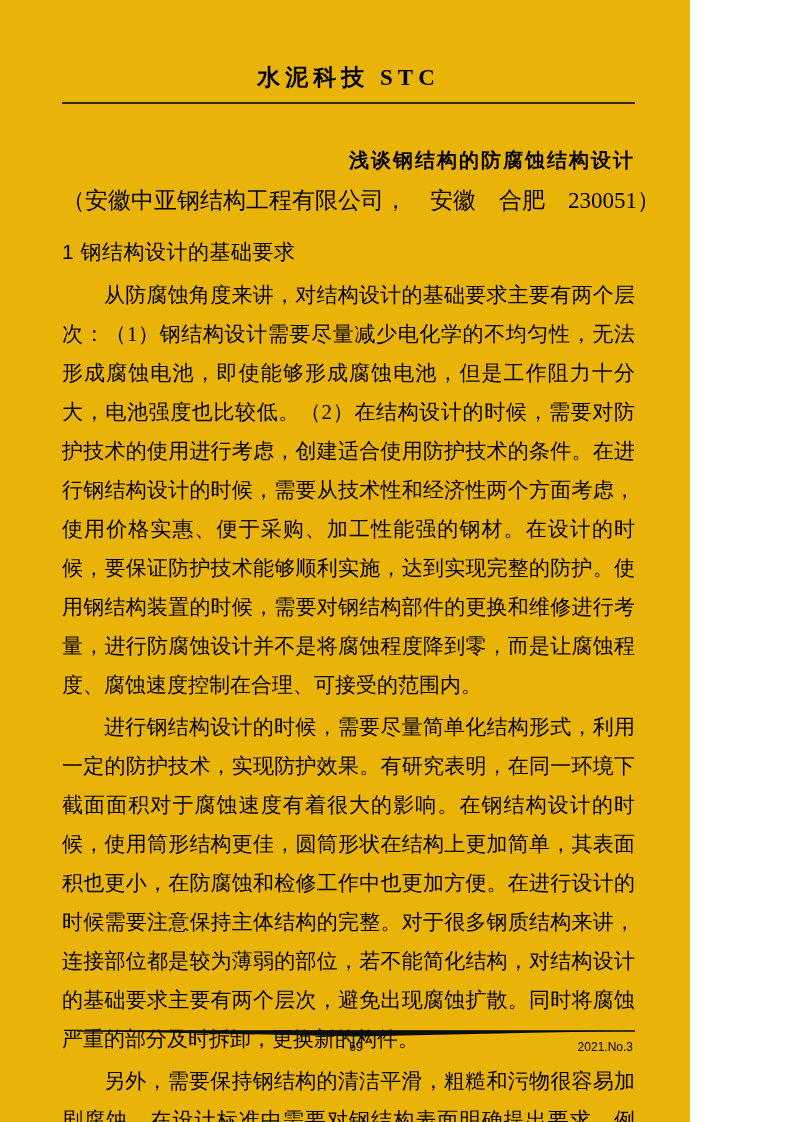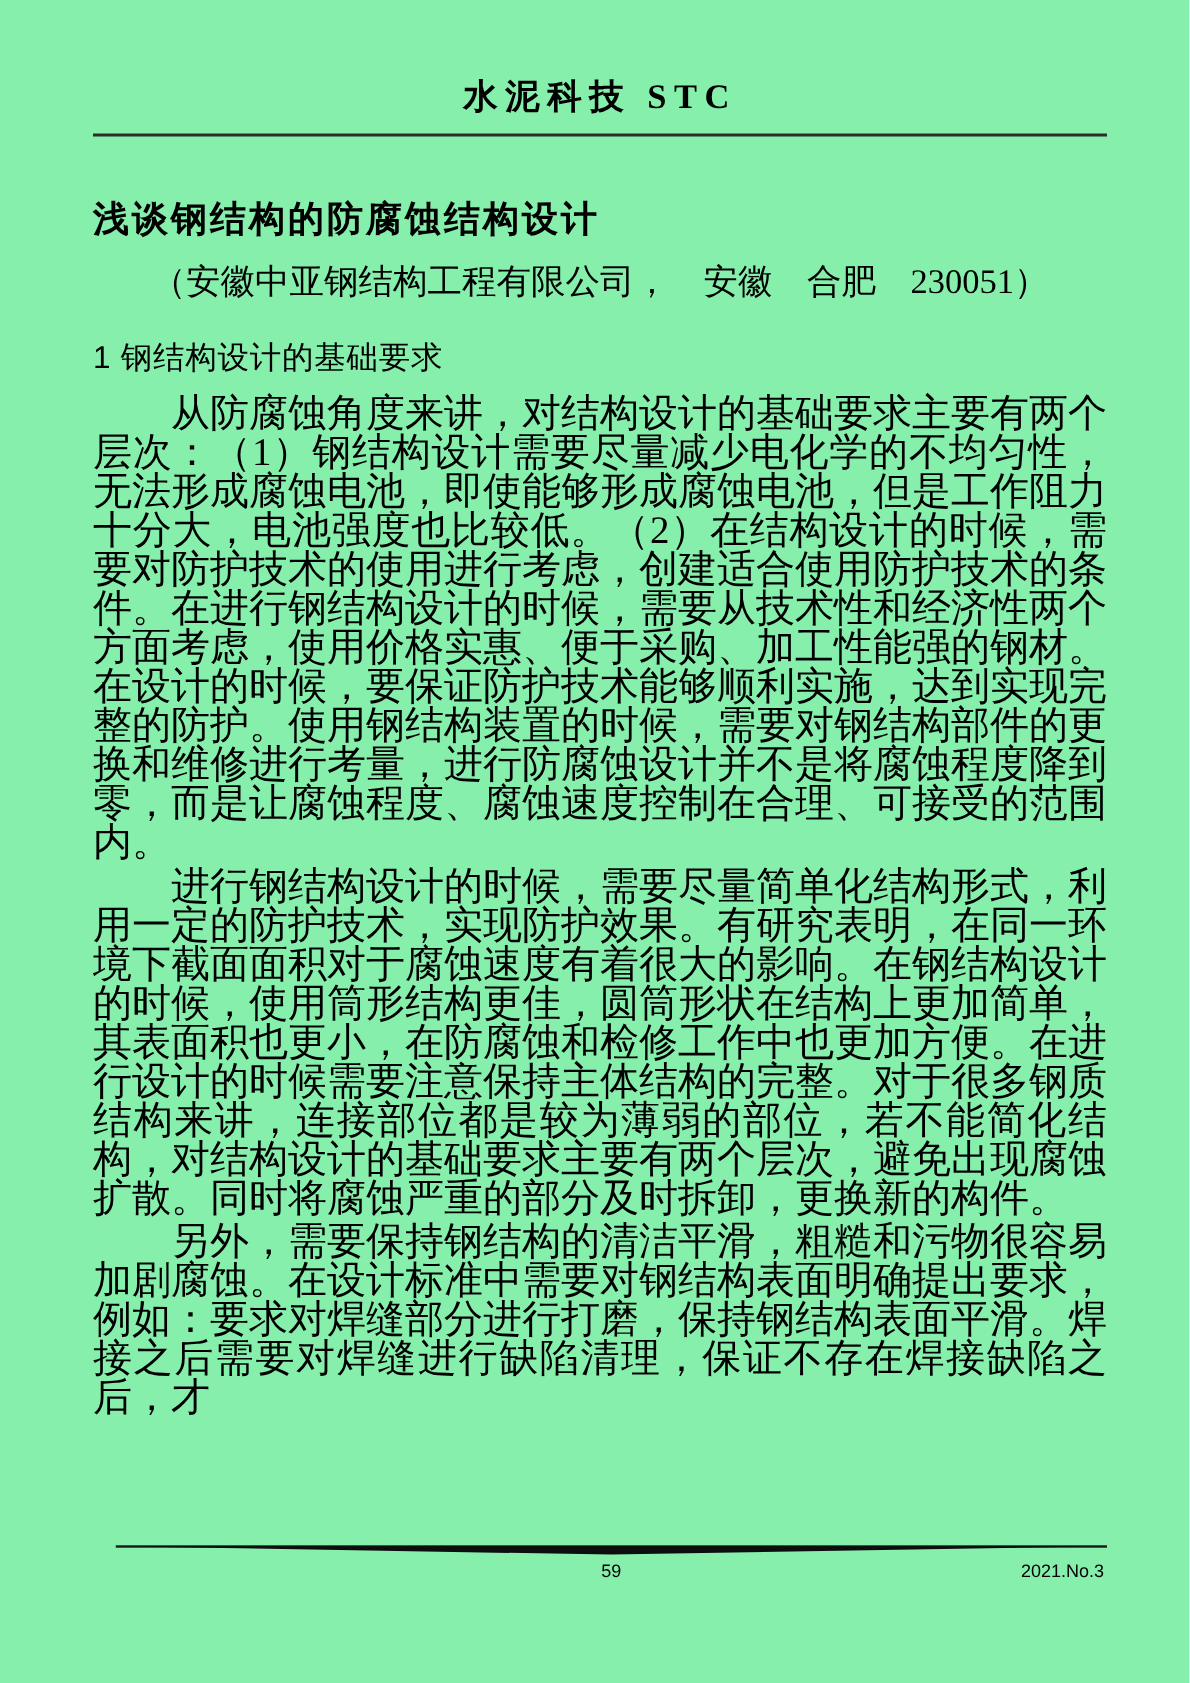--- a/index.html
+++ b/index.html
@@ -1,45 +1,45 @@
 <!DOCTYPE html>
 <html><head>
 <meta charset="utf-8">
 <style>
   html, body { margin: 0; padding: 0; background: #ffffff; }
   .page {
     position: relative;
-    width: 793px;
+    width: 690px;
     height: 1122px;
-    background: #86efac;
+    background: #eab308;
     color: #000000;
     font-family: "Liberation Serif", serif;
     overflow: hidden;
     box-sizing: border-box;
-    padding: 48px 55px 0 62px;
+    padding: 61px 55px 0 62px;
   }
   .journal-header {
     text-align: center;
     font-size: 23px;
     letter-spacing: 5px;
     font-weight: 600;
     height: 34px;
     line-height: 34px;
   }
   .header-rule {
     margin-top: 7px;
     border-bottom: 2px solid #2b2b2b;
     height: 0;
   }
   .article-title {
     margin: 36px 0 0 0;
-    text-align: left;
+    text-align: right;
     font-family: "Liberation Sans", sans-serif;
     font-weight: bold;
-    font-size: 24px;
+    font-size: 20px;
     letter-spacing: 2px;
     line-height: 40px;
   }
   .author {
     margin-top: 24px;
     text-align: center;
     font-size: 19px;
     line-height: 24px;
   }
   .affiliation {
@@ -55,22 +55,22 @@
     font-weight: normal;
     font-size: 21px;
     line-height: 28px;
     letter-spacing: 0.5px;
   }
   .sec-heading.sub {
     margin: 12px 0 8px 0;
   }
   .body-p {
     margin: 0 0 3px 0;
-    font-size: 26px;
-    line-height: 26px;
+    font-size: 21px;
+    line-height: 39px;
     text-align: justify;
     text-indent: 2em;
   }
   .footer {
     position: absolute;
     left: 77px;
     right: 55px;
     top: 1028px;
   }
   .footer-rule-svg {

